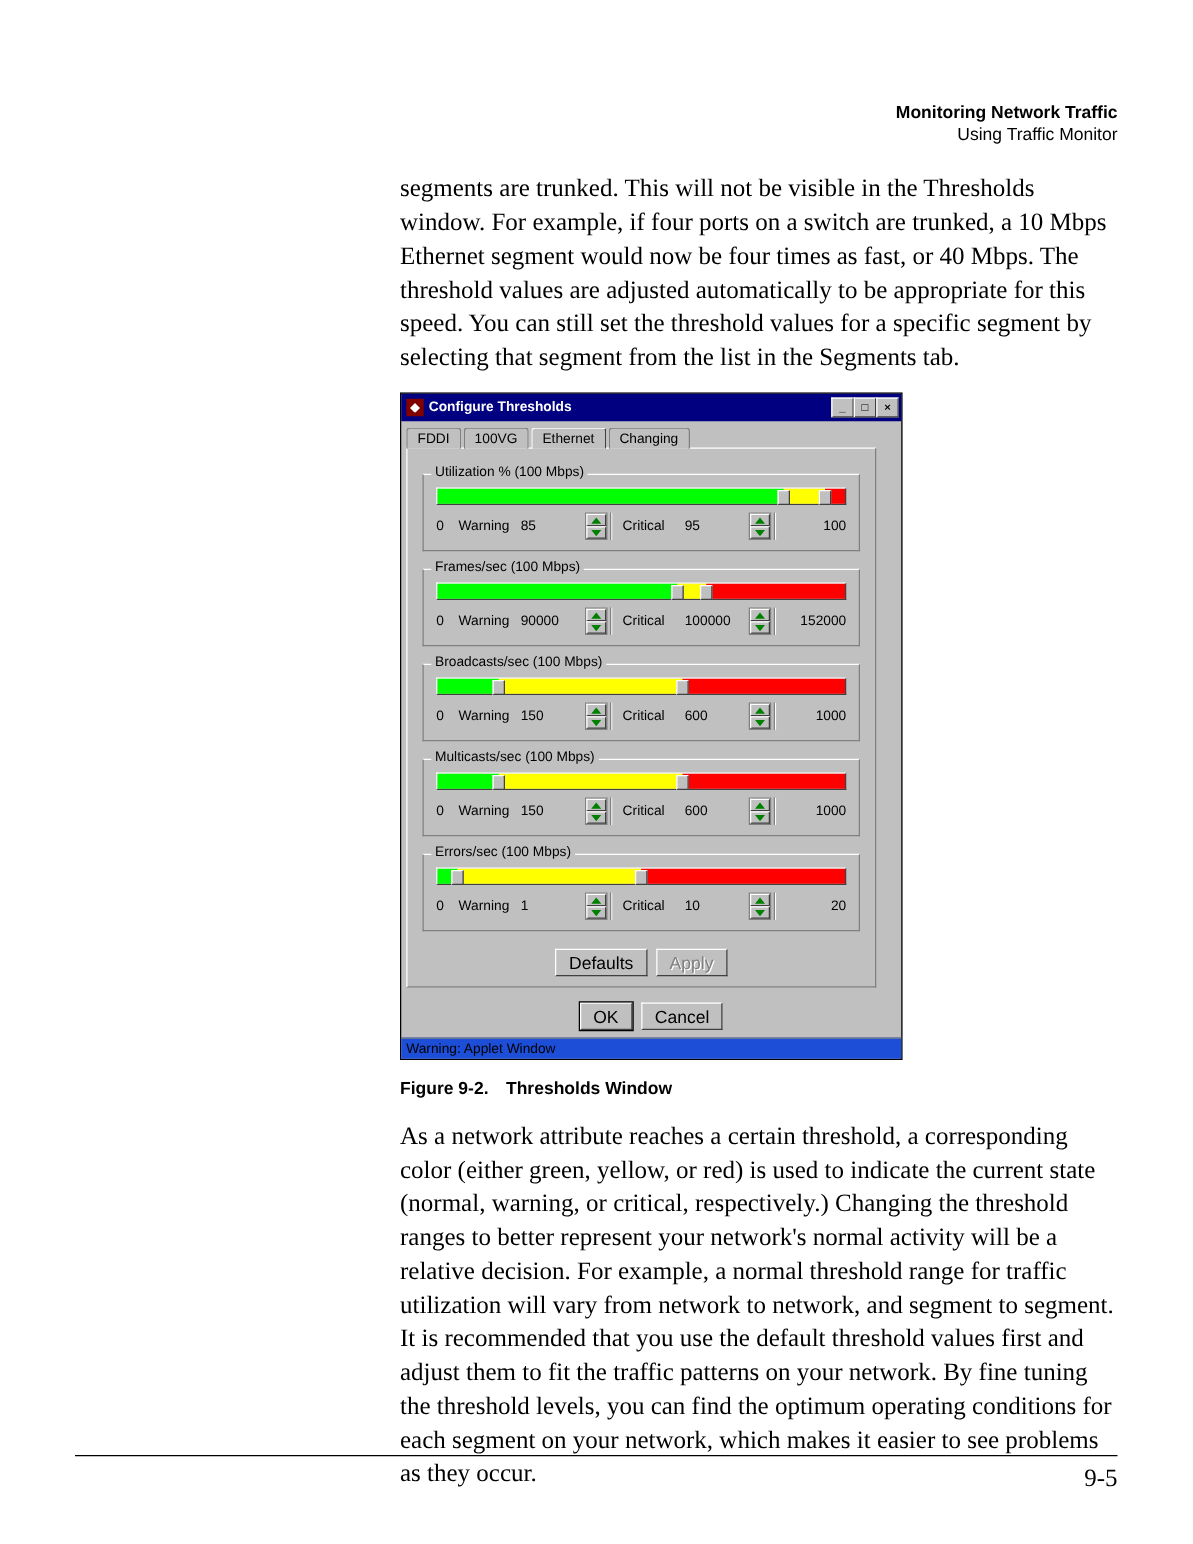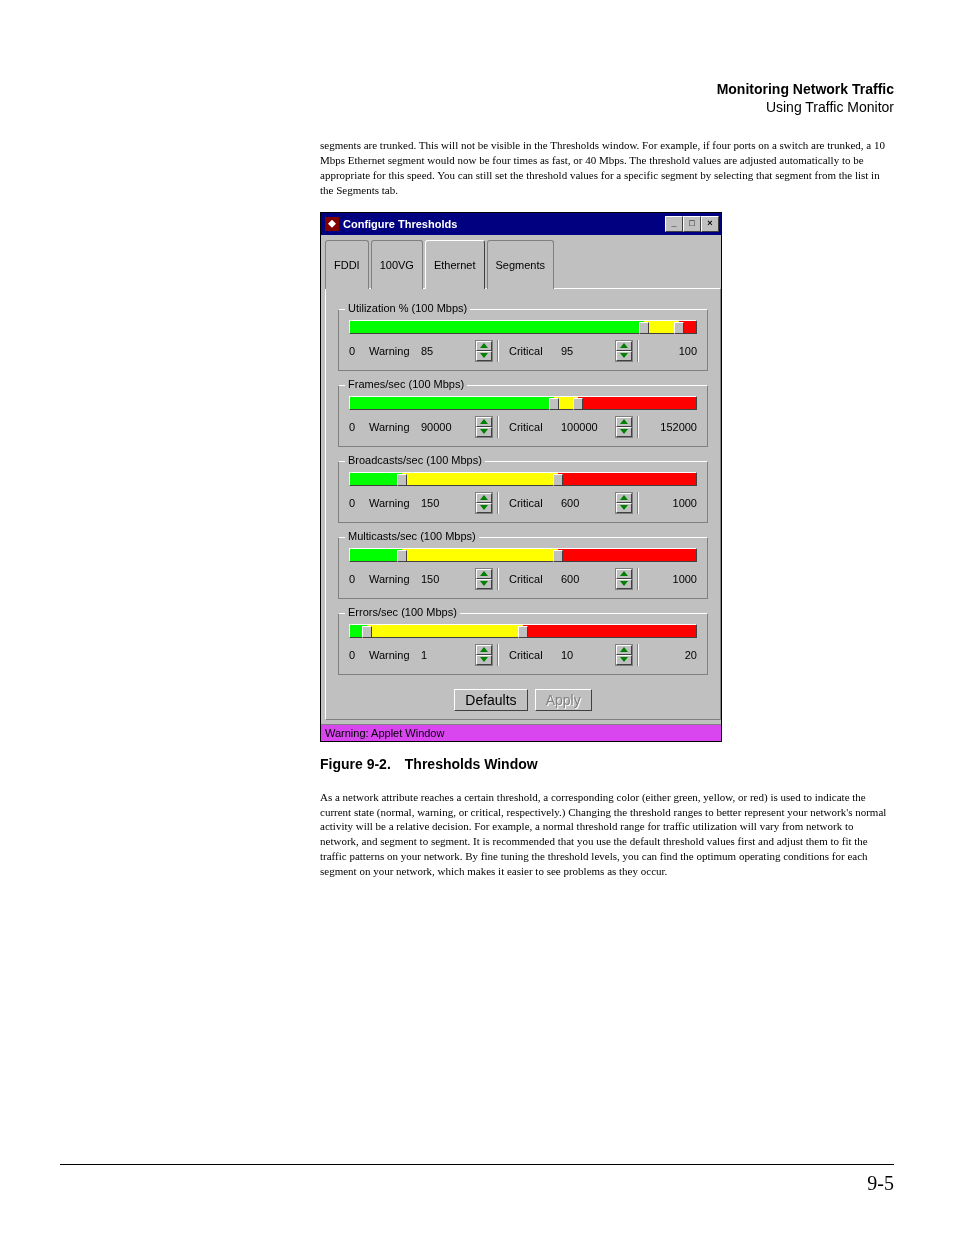--- a/index.html
+++ b/index.html
@@ -18,21 +18,21 @@
   }
   .header {
     text-align: right;
     font-family: Arial, Helvetica, sans-serif;
     font-size: 14px;
     line-height: 1.3;
     margin-bottom: 22px;
   }
   .header .h1 { font-weight: bold; }
   .para {
-    font-size: 11px;
+    font-size: 20px;
     line-height: 1.35;
     margin-bottom: 14px;
     text-align: left;
   }
   .figcaption {
     font-family: Arial, Helvetica, sans-serif;
     font-size: 14px;
     font-weight: bold;
     margin: 14px 0 18px 0;
   }
@@ -94,41 +94,41 @@
     display: flex; align-items: center; justify-content: center;
     font-size: 9px; font-weight: bold; color: #000;
     line-height: 1;
   }
 
   .tabs {
     display: flex;
     margin: 4px 0 0 4px;
   }
   .tab {
-    padding: 18px 8px;
+    padding: 2px 8px;
     border: 1px solid #808080;
     border-bottom: none;
     border-top-left-radius: 3px;
     border-top-right-radius: 3px;
     background: #c0c0c0;
     margin-right: 2px;
     position: relative;
     top: 1px;
   }
   .tab.active {
     background: #c0c0c0;
     border-color: #fff #404040 #c0c0c0 #fff;
     z-index: 2;
   }
 
   .tabpane {
     border: 1px solid #808080;
     border-top-color: #fff;
     border-left-color: #fff;
-    margin: 0 0 4px 4px;
+    margin: 0 20px 4px 4px;
     padding: 10px 12px 8px 12px;
     background: #c0c0c0;
   }
 
   .group {
     border: 1px solid #808080;
     border-top-color: #fff;
     border-left-color: #808080;
     margin: 10px 0 14px 0;
     padding: 10px 10px 8px 10px;
@@ -226,21 +226,21 @@
   .btn.def {
     outline: 1px solid #000;
   }
   .btn.disabled {
     color: #808080;
     text-shadow: 1px 1px 0 #fff;
   }
   .statusbar {
     border-top: 1px solid #808080;
     padding: 2px 4px;
-    background: #d946ef;
+    background: #1d4ed8;
     font-size: 11px;
   }
 </style>
 </head>
 <body>
 
 <div class="page">
 
   <div class="header">
     <div class="h1">Monitoring Network Traffic</div>
@@ -257,21 +257,21 @@
         <span class="tb-btn">_</span>
         <span class="tb-btn">□</span>
         <span class="tb-btn">×</span>
       </span>
     </div>
 
     <div class="tabs" id="tabs">
         <div class="tab">FDDI</div>
         <div class="tab">100VG</div>
         <div class="tab active">Ethernet</div>
-        <div class="tab">Segments</div>
+        <div class="tab">Changing</div>
       </div>
 
     <div class="tabpane">
       <div id="groups">
           <div class="group">
             <div class="group-label">Utilization % (100 Mbps)</div>
             <div class="bar">
               <div class="seg green" style="width: 85%;"></div>
               <div class="seg yellow" style="width: 10%;"></div>
               <div class="seg red" style="width: 5%;"></div>
@@ -449,20 +449,24 @@
               <span class="cell maxval">20</span>
             </div>
           </div>
         </div>
       <div class="center-btns">
         <span class="btn">Defaults</span>
         <span class="btn disabled">Apply</span>
       </div>
     </div>
 
+    <div class="center-btns" style="padding:6px 0;">
+      <span class="btn def">OK</span>
+      <span class="btn">Cancel</span>
+    </div>
 
     <div class="statusbar">Warning: Applet Window</div>
   </div>
 
   <div class="figcaption">Figure 9-2. Thresholds Window</div>
 
   <div class="para">As a network attribute reaches a certain threshold, a corresponding color (either green, yellow, or red) is used to indicate the current state (normal, warning, or critical, respectively.) Changing the threshold ranges to better represent your network's normal activity will be a relative decision. For example, a normal threshold range for traffic utilization will vary from network to network, and segment to segment. It is recommended that you use the default threshold values first and adjust them to fit the traffic patterns on your network. By fine tuning the threshold levels, you can find the optimum operating conditions for each segment on your network, which makes it easier to see problems as they occur.</div>
 
   <div class="rule"></div>
   <div class="pagefoot">9-5</div>

